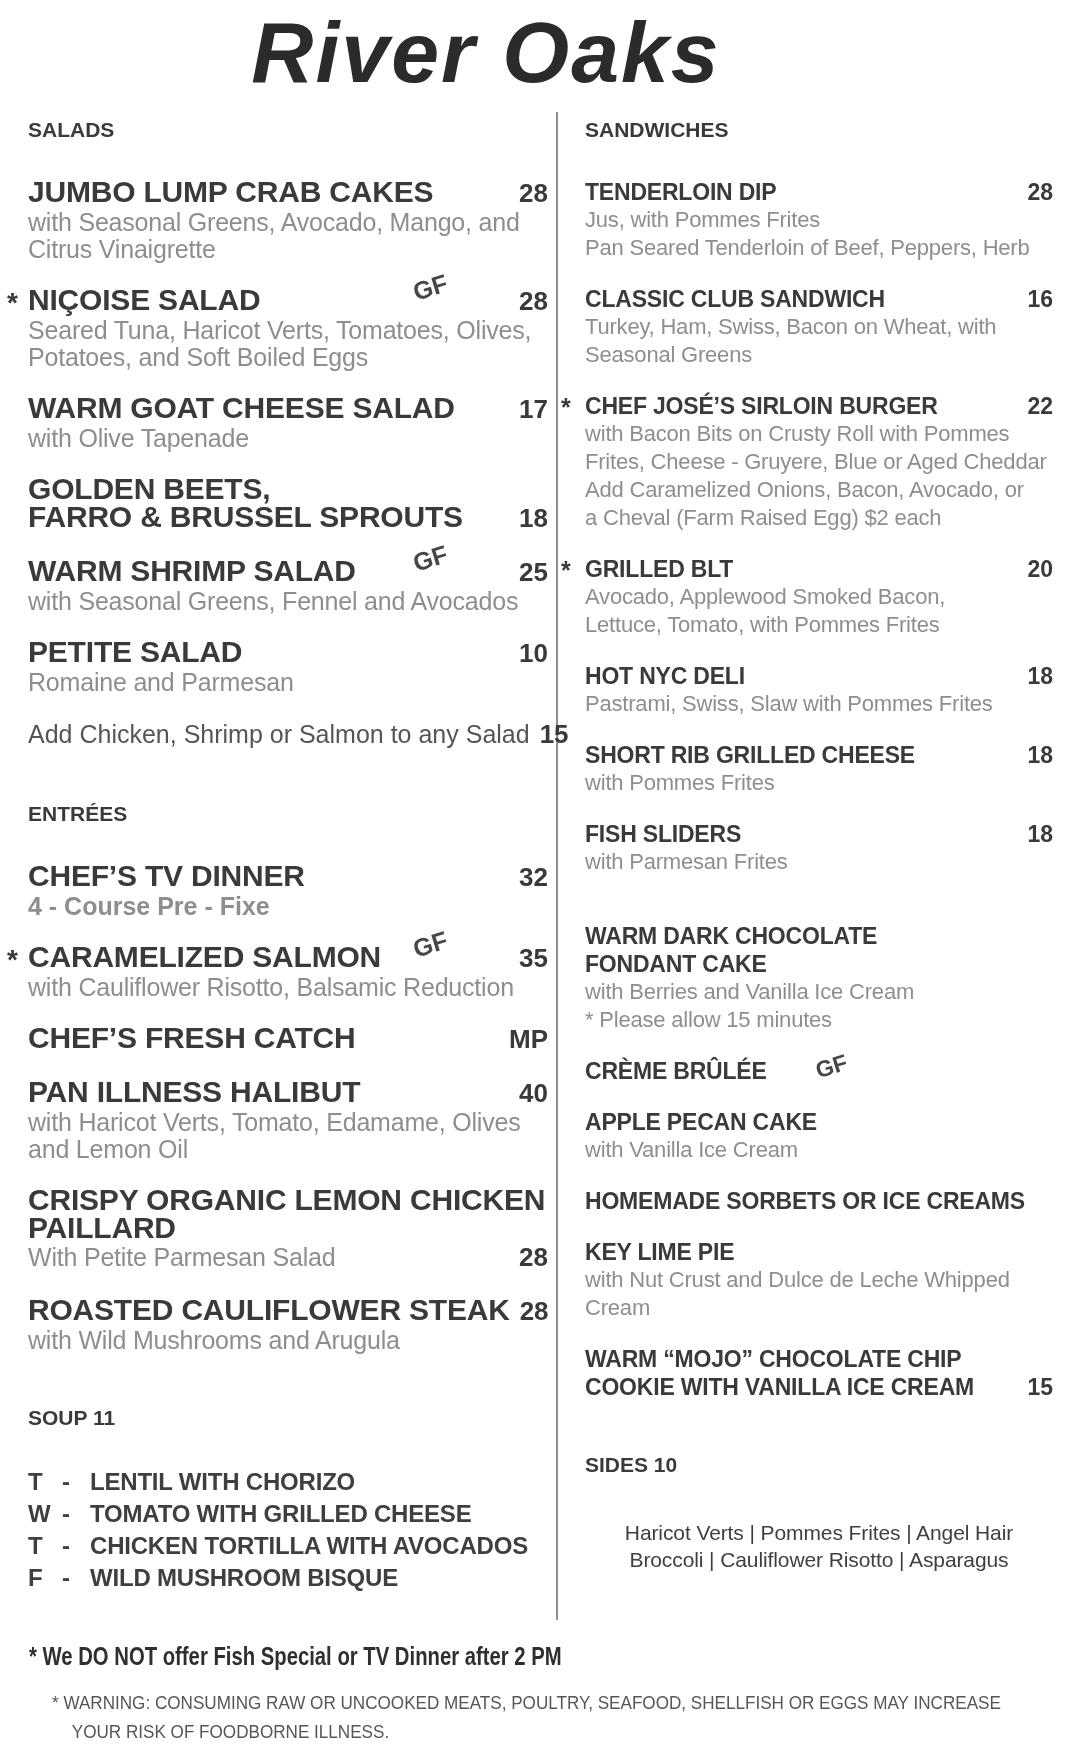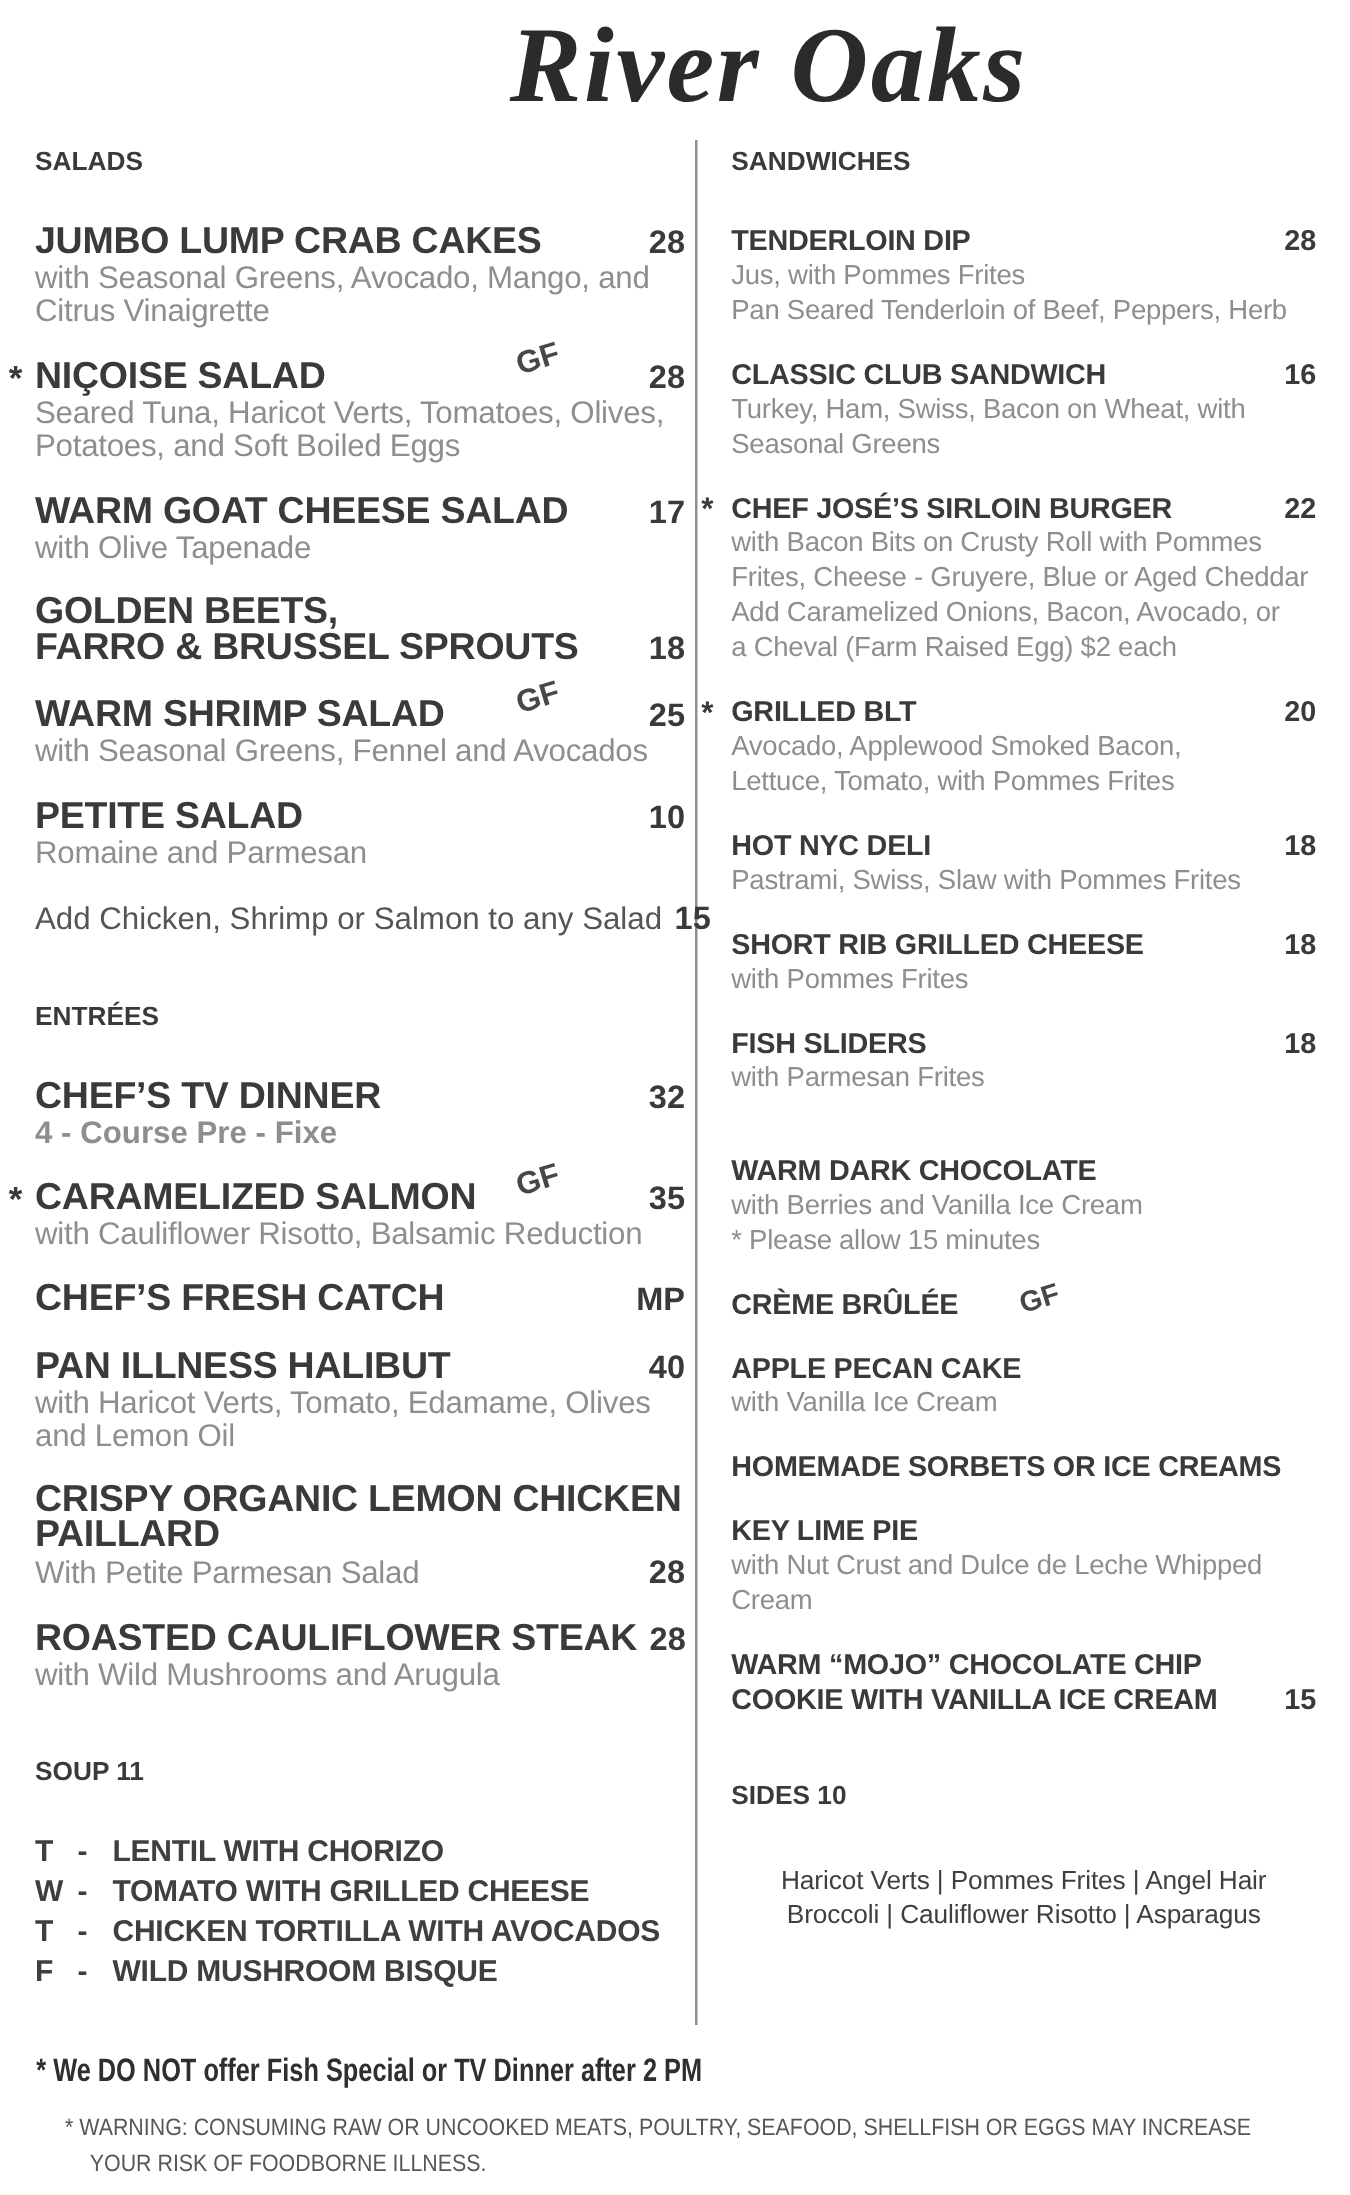--- a/index.html
+++ b/index.html
@@ -1,20 +1,20 @@
 <!DOCTYPE html>
 <html><head>
 <meta charset="utf-8">
 <style>
   html,body{margin:0;padding:0;background:#ffffff;}
   body{width:1080px;height:1756px;position:relative;overflow:hidden;
        font-family:"Liberation Sans",sans-serif;color:#3a3a3a;}
 
-  .logo{position:absolute;top:4px;left:150px;width:672px;text-align:right;
-        font-family:Liberation Serif, serif;font-style:italic;font-weight:bold;
+  .logo{position:absolute;top:4px;left:150px;width:672px;text-align:center;
+        font-family:Liberation Sans, sans-serif;font-style:italic;font-weight:bold;
         font-size:86px;line-height:96px;color:#2b2b2b;letter-spacing:2px;white-space:nowrap;}
 
   .divider{position:absolute;left:556px;top:112px;width:2px;height:1508px;background:#8f8f8f;}
 
   .col{position:absolute;top:112px;}
   .col-left{left:28px;width:520px;}
   .col-right{left:585px;width:468px;}
 
   .section + .section{margin-top:46px;}
   .section-title{font-size:21px;line-height:36px;font-weight:bold;color:#3a3a3a;
@@ -288,20 +288,23 @@
       <div class="desc">with Parmesan Frites</div>
     </div>
   </div>
 
   <div class="section">
 
     <div class="item">
       <div class="trow">
         <span class="iname">WARM DARK CHOCOLATE</span>
       </div>
+      <div class="trow">
+        <span class="iname">FONDANT CAKE</span>
+      </div>
       <div class="desc">with Berries and Vanilla Ice Cream</div>
       <div class="desc">* Please allow 15 minutes</div>
     </div>
 
     <div class="item">
       <div class="trow">
         <span class="iname">CRÈME BRÛLÉE</span>
         <span class="gf gf-inline">GF</span>
       </div>
     </div>

